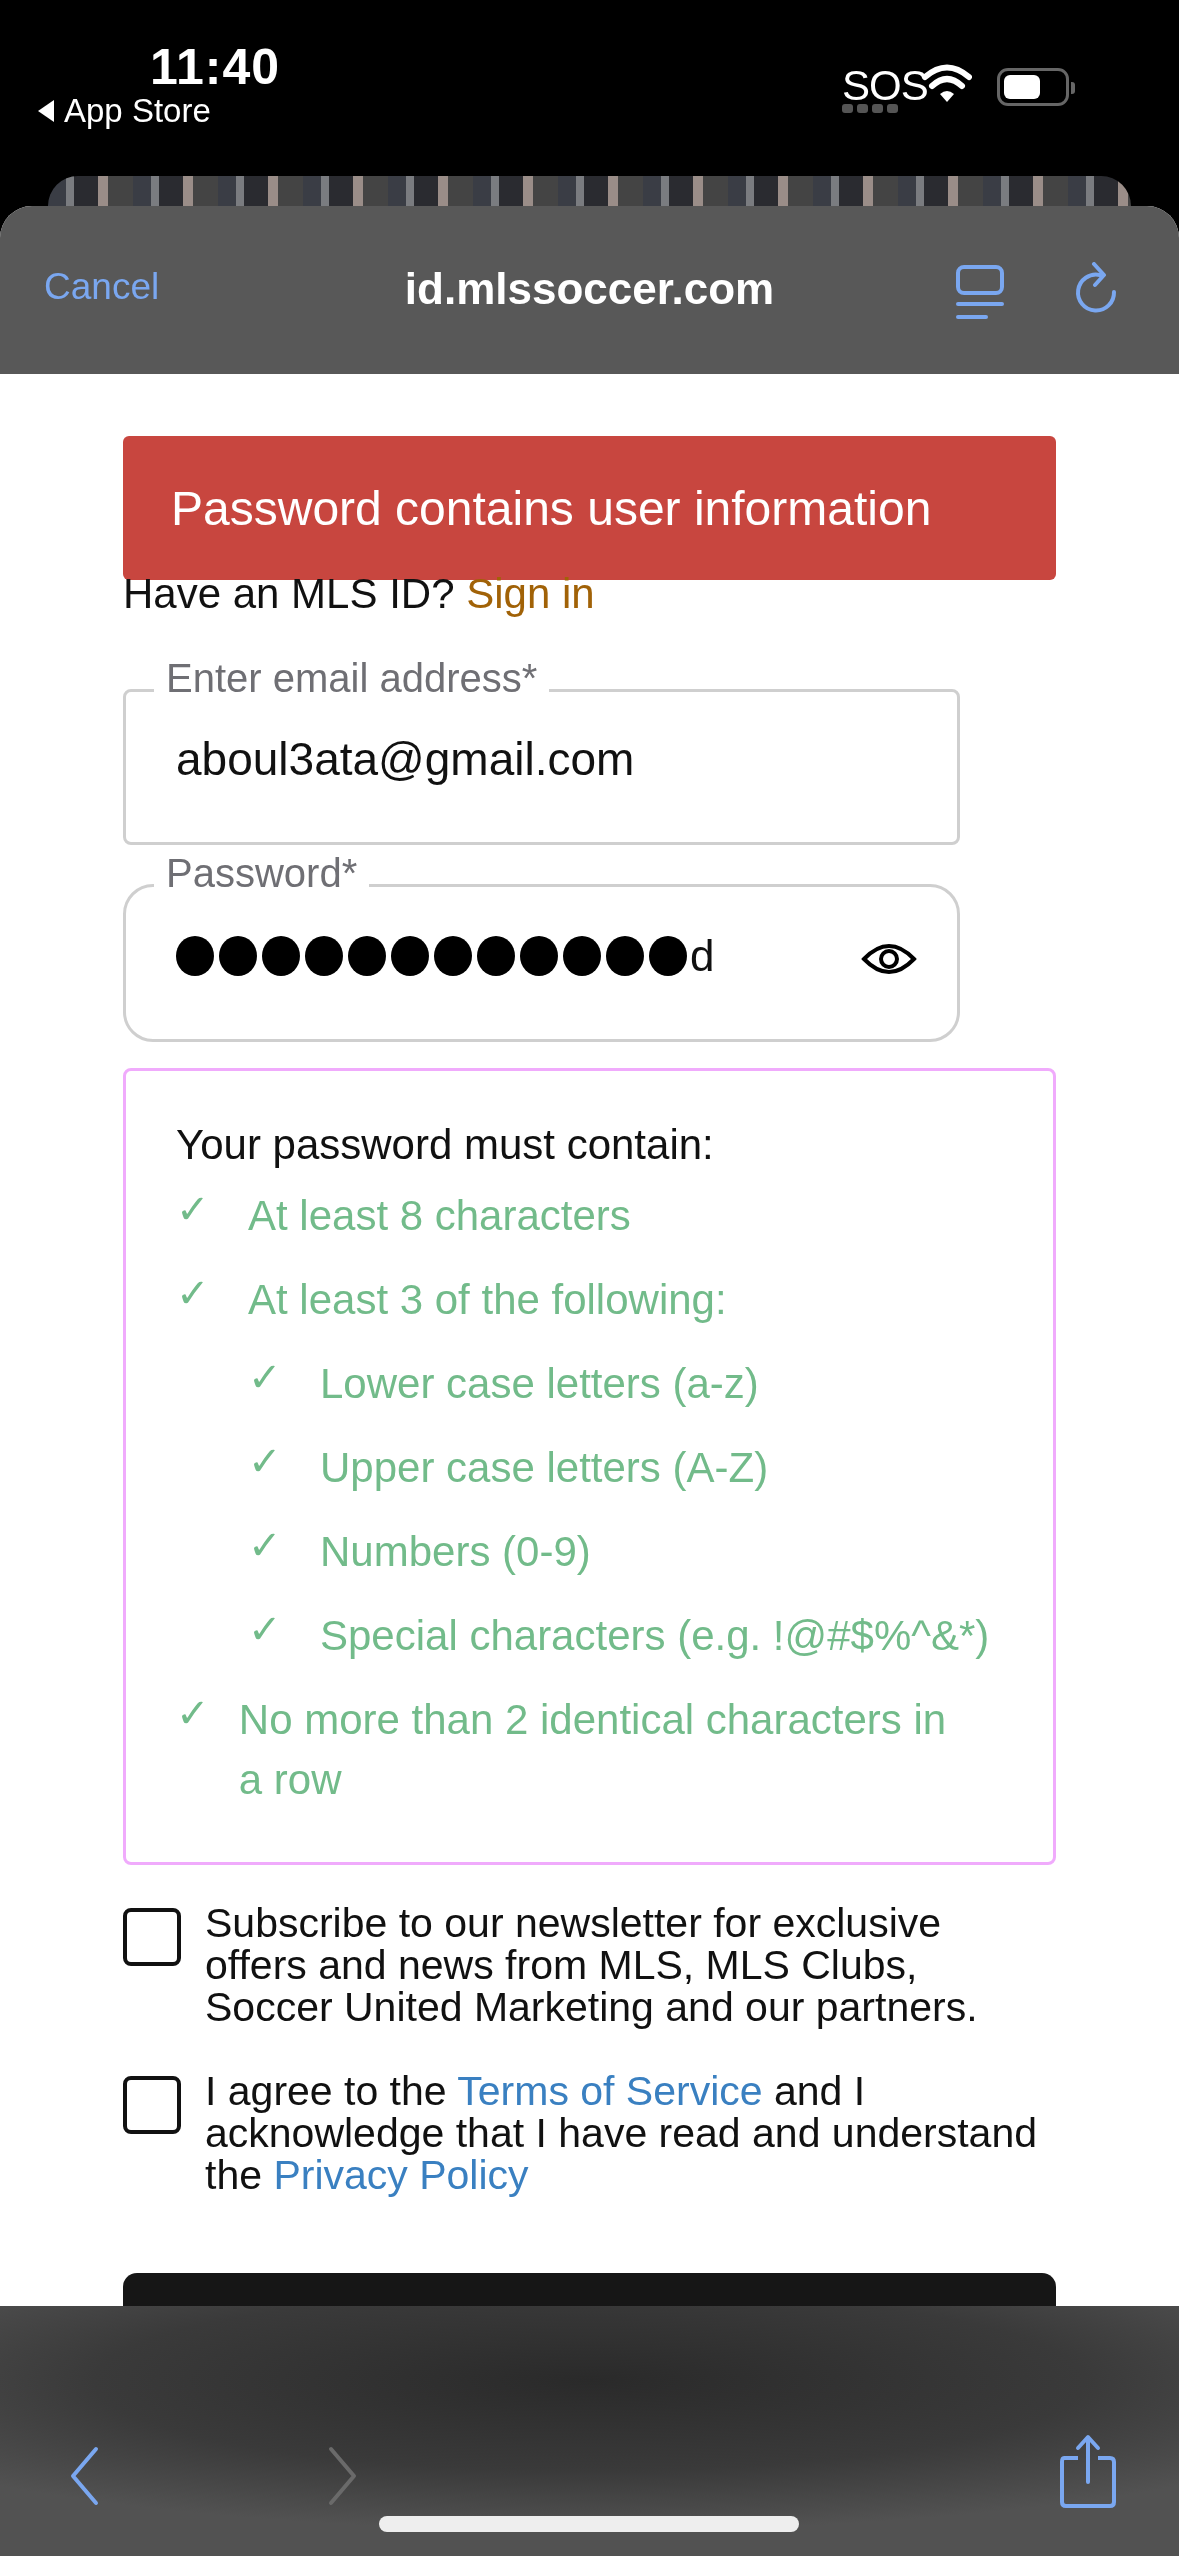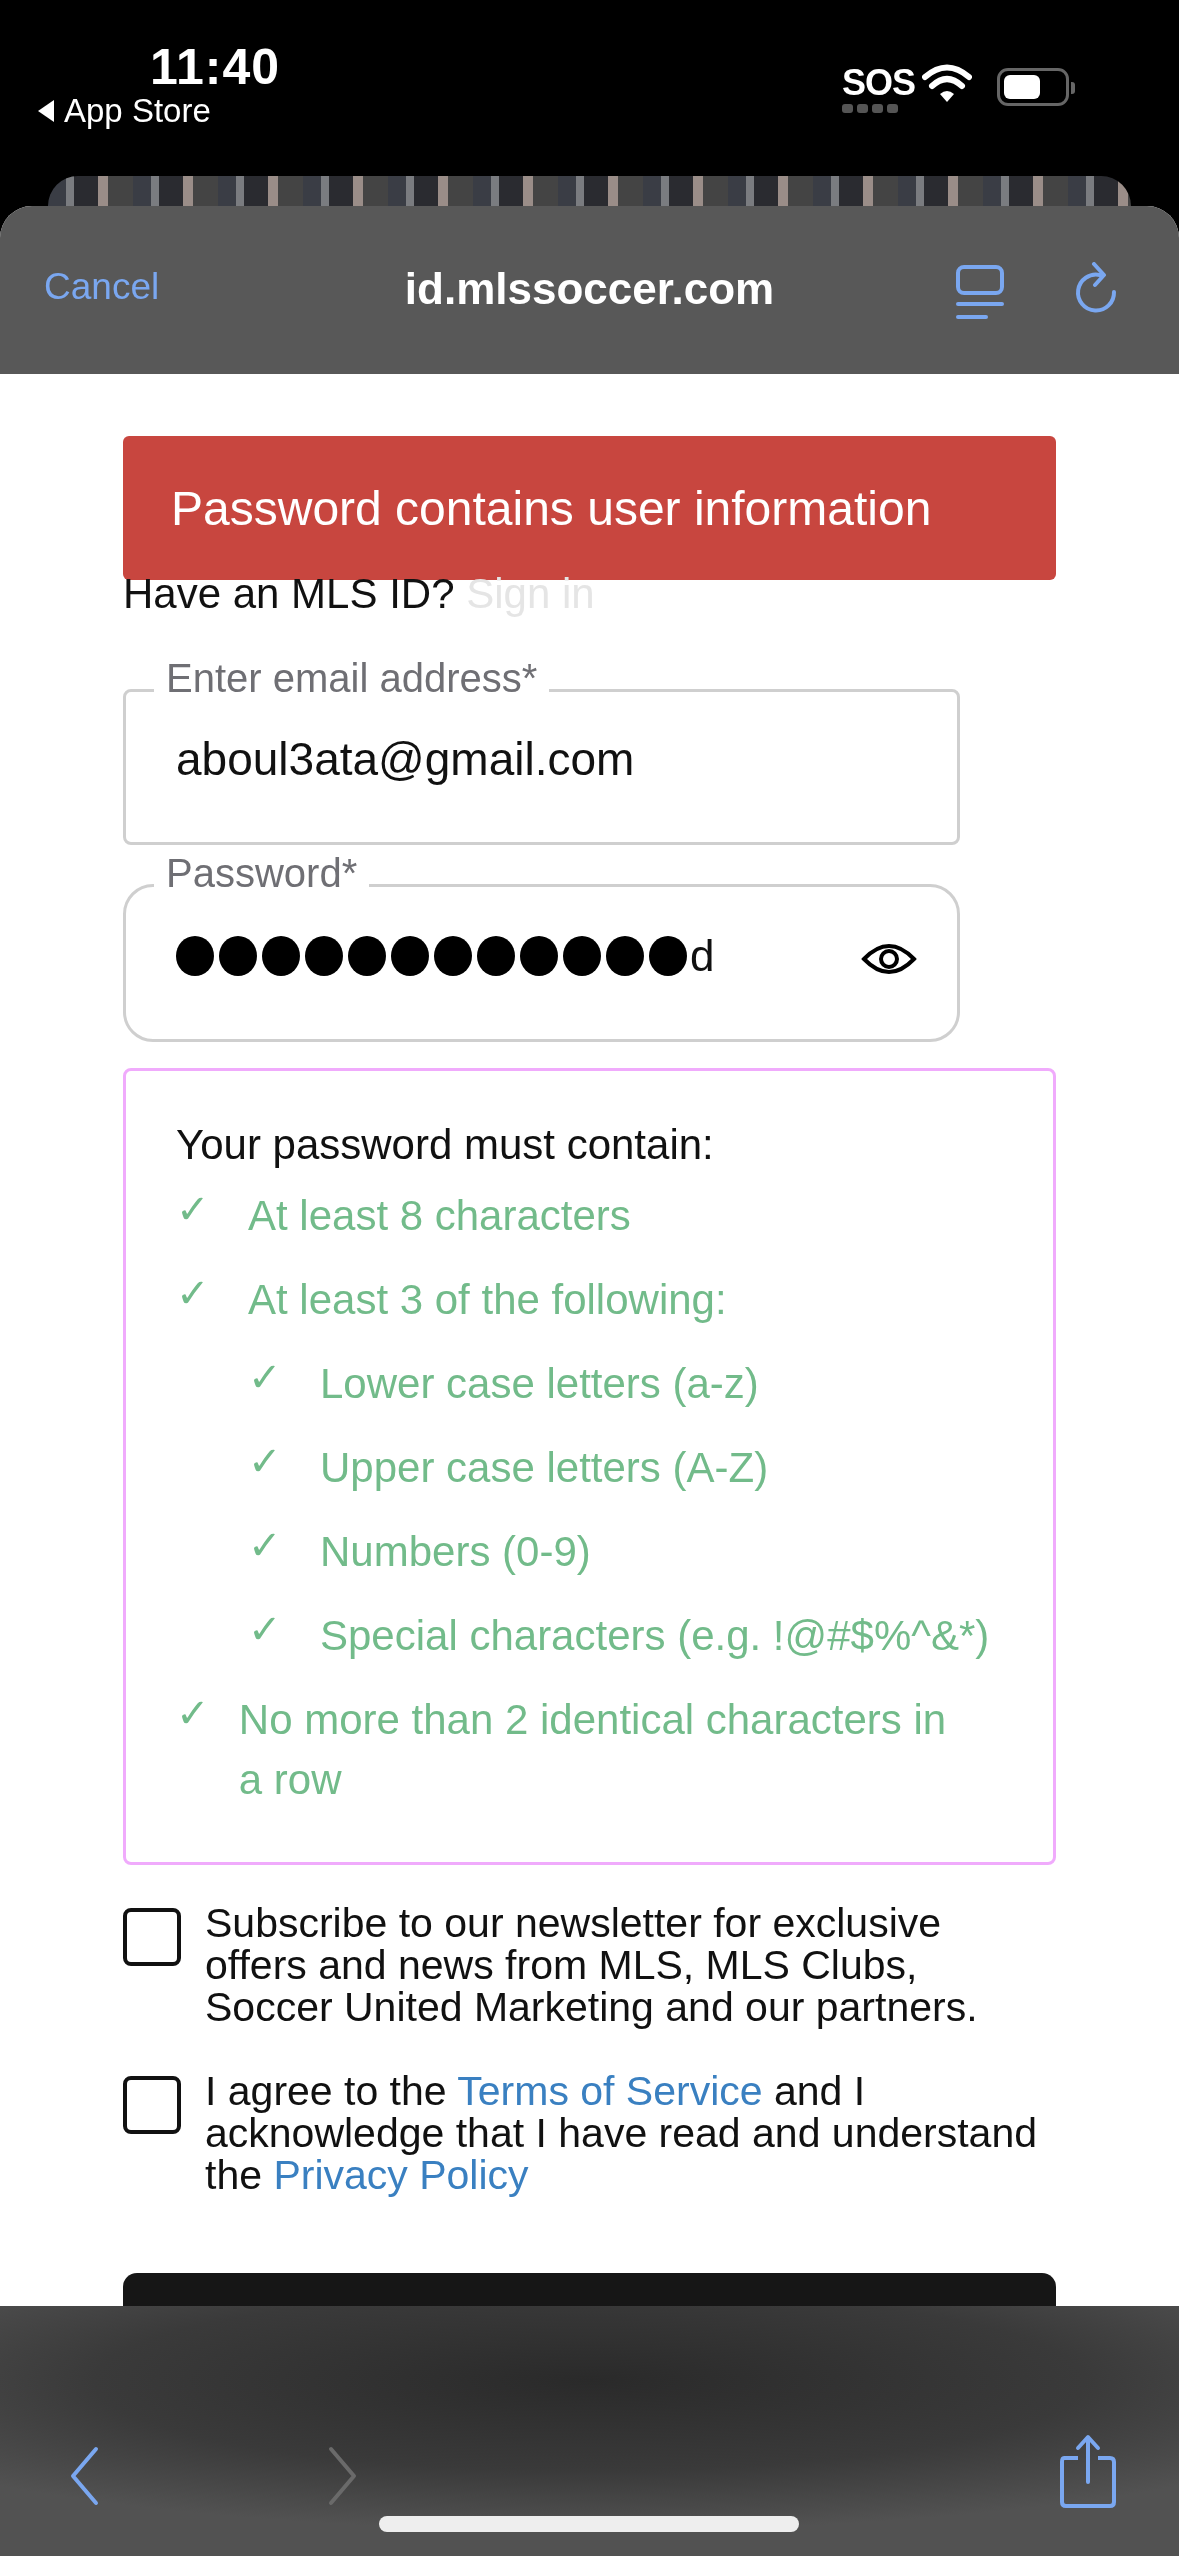--- a/index.html
+++ b/index.html
@@ -4,21 +4,21 @@
   <style>
     * { box-sizing: border-box; margin: 0; padding: 0; }
     html, body { width: 1179px; height: 2556px; background: #000; overflow: hidden; }
     body { font-family: "Liberation Sans", "DejaVu Sans", sans-serif; position: relative; }
 
     
     .status-bar { position: absolute; left: 0; top: 0; width: 1179px; height: 175px; background: #000; color: #fff; }
     .time { position: absolute; left: 150px; top: 38px; font-size: 50px; font-weight: bold; letter-spacing: 1px; }
     .back-app { position: absolute; left: 38px; top: 92px; font-size: 33px; display: flex; align-items: center; gap: 10px; }
     .back-tri { width: 0; height: 0; border-top: 11px solid transparent; border-bottom: 11px solid transparent; border-right: 16px solid #fff; }
-    .sos { position: absolute; left: 842px; top: 62px; font-size: 36px; font-weight: bold; letter-spacing: -1px; }
+    .sos { position: absolute; left: 842px; top: 62px; font-size: 42px; font-weight: normal; letter-spacing: -1px; }
     .sos-dots { position: absolute; left: 842px; top: 104px; display: flex; gap: 4px; }
     .sos-dots span { width: 11px; height: 9px; border-radius: 3px; background: #555; }
     .wifi { position: absolute; left: 922px; top: 64px; }
     .battery { position: absolute; left: 997px; top: 68px; width: 72px; height: 38px; border: 3px solid #666; border-radius: 11px; }
     .battery .fill { position: absolute; left: 4px; top: 4px; width: 36px; height: 24px; background: #fff; border-radius: 6px; }
     .battery .nub { position: absolute; right: -9px; top: 11px; width: 4px; height: 12px; background: #666; border-radius: 0 3px 3px 0; }
 
     
     .card-peek { position: absolute; left: 48px; top: 176px; width: 1083px; height: 60px; border-radius: 30px 30px 0 0;
       background: repeating-linear-gradient(90deg, #3a3d45 0 18px, #7a7c80 18px 26px, #2a2b30 26px 50px, #9a8d88 50px 60px, #444 60px 85px); }
@@ -26,21 +26,21 @@
     
     .sheet { position: absolute; left: 0; top: 206px; width: 1179px; height: 2350px; background: #fff; border-radius: 32px 32px 0 0; overflow: hidden; }
     .sheet-header { position: absolute; left: 0; top: 0; width: 1179px; height: 168px; background: #585858; }
     .cancel-btn { position: absolute; left: 44px; top: 60px; font-size: 37px; color: #7aa7f0; }
     .domain-title { position: absolute; left: 0; width: 1179px; top: 58px; text-align: center; font-size: 44px; color: #fff; font-weight: bold; }
     .reader-icon { position: absolute; left: 955px; top: 58px; }
     .reload-icon { position: absolute; left: 1072px; top: 56px; }
     .error-banner { position: absolute; left: 123px; top: 268px; width: 933px; height: 144px; background: #c8463f; border-radius: 6px;
       color: #fff; font-size: 48px; padding-left: 48px; display: flex; align-items: center; }
     .signin-line { position: absolute; left: 123px; top: 570px; font-size: 42px; color: #111; }
-    .signin-line a { color: #e5e5e5; text-decoration: none; }
+    .signin-line a { color: #a16207; text-decoration: none; }
 
     .field { position: absolute; left: 123px; width: 837px; border: 3px solid #cfcfcf; border-radius: 8px; }
     .field-label { position: absolute; left: 28px; top: -36px; background: #fff; padding: 0 12px; font-size: 40px; color: #6f6f74; }
     .field-value { position: absolute; left: 50px; font-size: 46px; color: #111; }
     .email-field { top: 689px; height: 156px; }
     .email-field .field-value { top: 40px; }
     .password-field { top: 884px; height: 158px; border-radius: 30px; }
     .password-field .field-value { top: 44px; display: flex; align-items: center; }
     .dot { width: 38px; height: 40px; border-radius: 50%; background: #000; margin-right: 5px; }
     .pw-tail { font-size: 44px; margin-left: -2px; }

